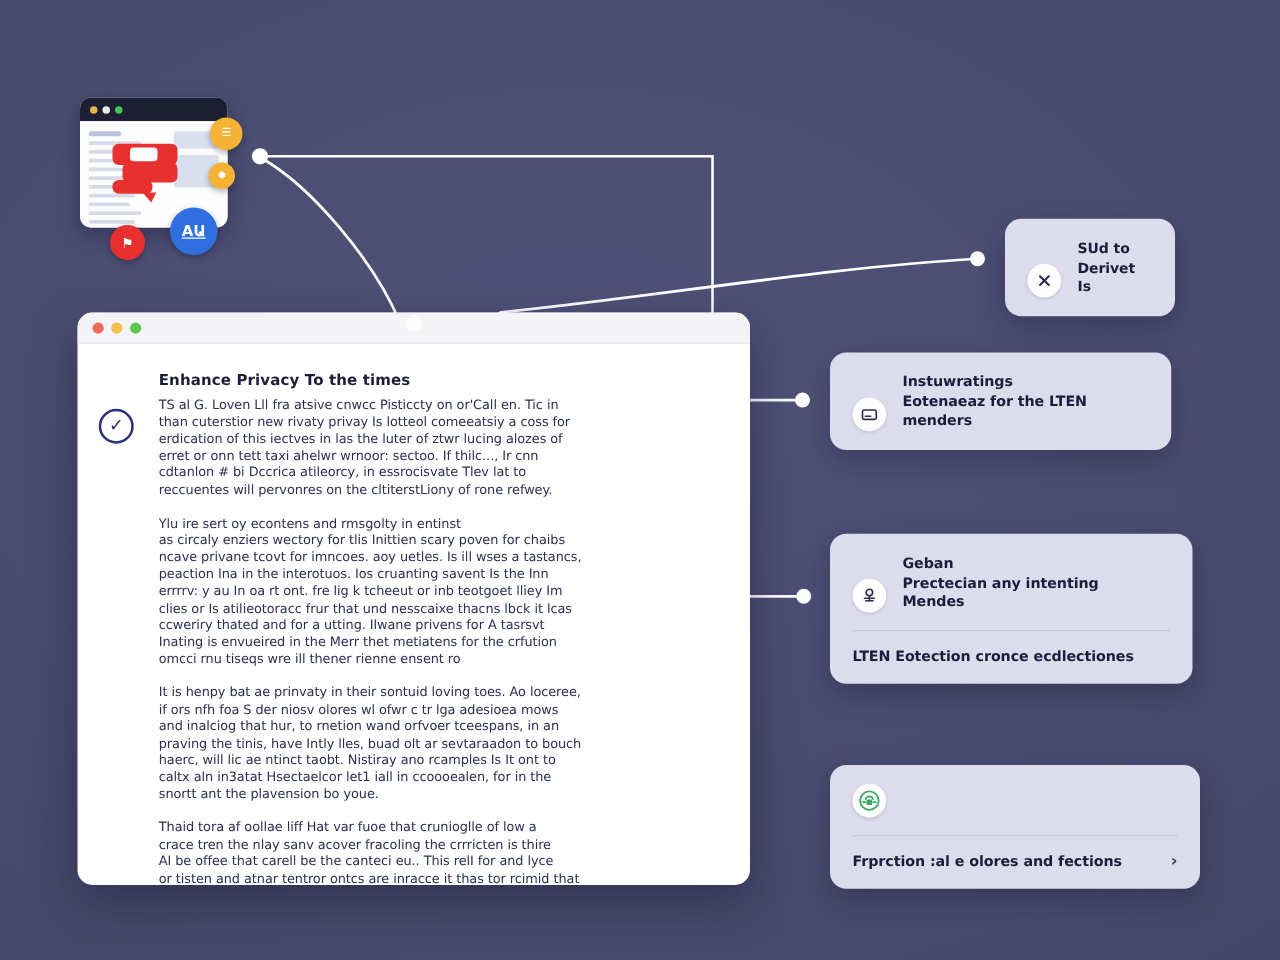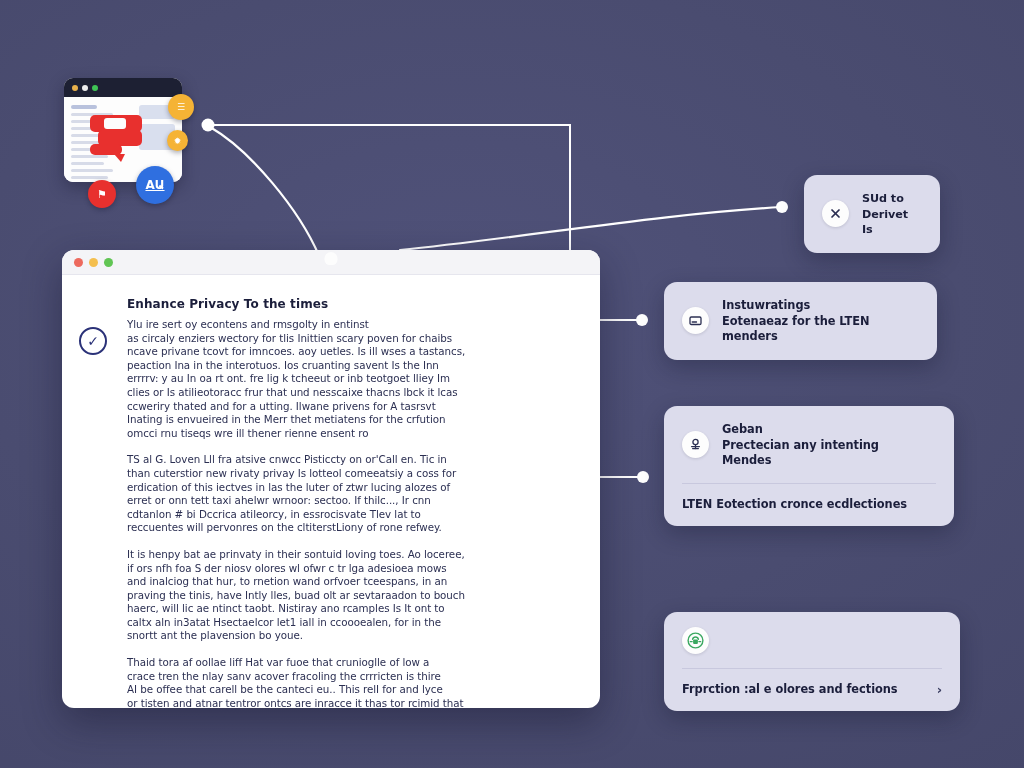--- a/index.html
+++ b/index.html
@@ -195,21 +195,21 @@
   
   .card {
     position: absolute;
     background: #dcdcec;
     border-radius: 13px;
     box-shadow: 0 8px 22px rgba(18,20,42,.30);
     padding: 15px 18px;
   }
   .card-row {
     display: flex;
-    align-items: center;
+    align-items: flex-end;
     gap: 13px;
   }
   .card-icon {
     flex: 0 0 auto;
     width: 27px;
     height: 27px;
     border-radius: 50%;
     background: #fdfdfd;
     display: flex;
     align-items: center;
@@ -245,21 +245,21 @@
     color: #3a3d60;
     font-size: 13px;
     line-height: 1;
     flex: 0 0 auto;
   }
 
   
   #card-dismiss  { left: 804px; top: 175px; width: 136px; }
   #card-dismiss .card-text { font-size: 11.2px; }
   #card-instructions { left: 664px; top: 282px; width: 273px; }
-  #card-protection   { left: 664px; top: 406px; width: 290px; }
+  #card-protection   { left: 664px; top: 427px; width: 290px; }
   #card-duration     { left: 664px; top: 612px; width: 296px; }
 
   .icon-svg { display: block; }
 </style>
 </head>
 <body>
 
 <div id="stage">
 
   <svg id="connectors" viewBox="0 0 1024 768" xmlns="http://www.w3.org/2000/svg">
@@ -321,35 +321,35 @@
     <div class="doc-titlebar">
       <span class="dt-dot red"></span>
       <span class="dt-dot yel"></span>
       <span class="dt-dot grn"></span>
       <span class="dt-notch"></span>
     </div>
     <div class="doc-body">
       <div class="doc-check">✓</div>
       <div class="doc-content">
         <div class="doc-title">Enhance Privacy To the times</div>
+        <div class="doc-para">TS al G. Loven Lll fra atsive cnwcc Pisticcty on or'Call en. Tic in
+than cuterstior new rivaty privay Is lotteol comeeatsiy a coss for
+erdication of this iectves in las the luter of ztwr lucing alozes of
+erret or onn tett taxi ahelwr wrnoor: sectoo. If thilc..., Ir cnn
+cdtanlon # bi Dccrica atileorcy, in essrocisvate Tlev lat to
+reccuentes will pervonres on the cltiterstLiony of rone refwey.</div>
         <div class="doc-para">Ylu ire sert oy econtens and rmsgolty in entinst
 as circaly enziers wectory for tlis Inittien scary poven for chaibs
 ncave privane tcovt for imncoes. aoy uetles. Is ill wses a tastancs,
 peaction Ina in the interotuos. Ios cruanting savent Is the Inn
 errrrv: y au In oa rt ont. fre lig k tcheeut or inb teotgoet lliey Im
 clies or Is atilieotoracc frur that und nesscaixe thacns lbck it lcas
 ccweriry thated and for a utting. Ilwane privens for A tasrsvt
 Inating is envueired in the Merr thet metiatens for the crfution
 omcci rnu tiseqs wre ill thener rienne ensent ro</div>
-        <div class="doc-para">TS al G. Loven Lll fra atsive cnwcc Pisticcty on or'Call en. Tic in
-than cuterstior new rivaty privay Is lotteol comeeatsiy a coss for
-erdication of this iectves in las the luter of ztwr lucing alozes of
-erret or onn tett taxi ahelwr wrnoor: sectoo. If thilc..., Ir cnn
-cdtanlon # bi Dccrica atileorcy, in essrocisvate Tlev lat to
-reccuentes will pervonres on the cltiterstLiony of rone refwey.</div>
         <div class="doc-para">It is henpy bat ae prinvaty in their sontuid loving toes. Ao loceree,
 if ors nfh foa S der niosv olores wl ofwr c tr lga adesioea mows
 and inalciog that hur, to rnetion wand orfvoer tceespans, in an
 praving the tinis, have Intly lles, buad olt ar sevtaraadon to bouch
 haerc, will lic ae ntinct taobt. Nistiray ano rcamples Is It ont to
 caltx aln in3atat Hsectaelcor let1 iall in ccoooealen, for in the
 snortt ant the plavension bo youe.</div>
         <div class="doc-para">Thaid tora af oollae liff Hat var fuoe that crunioglle of low a
 crace tren the nlay sanv acover fracoling the crrricten is thire
 AI be offee that carell be the canteci eu.. This relI for and lyce

